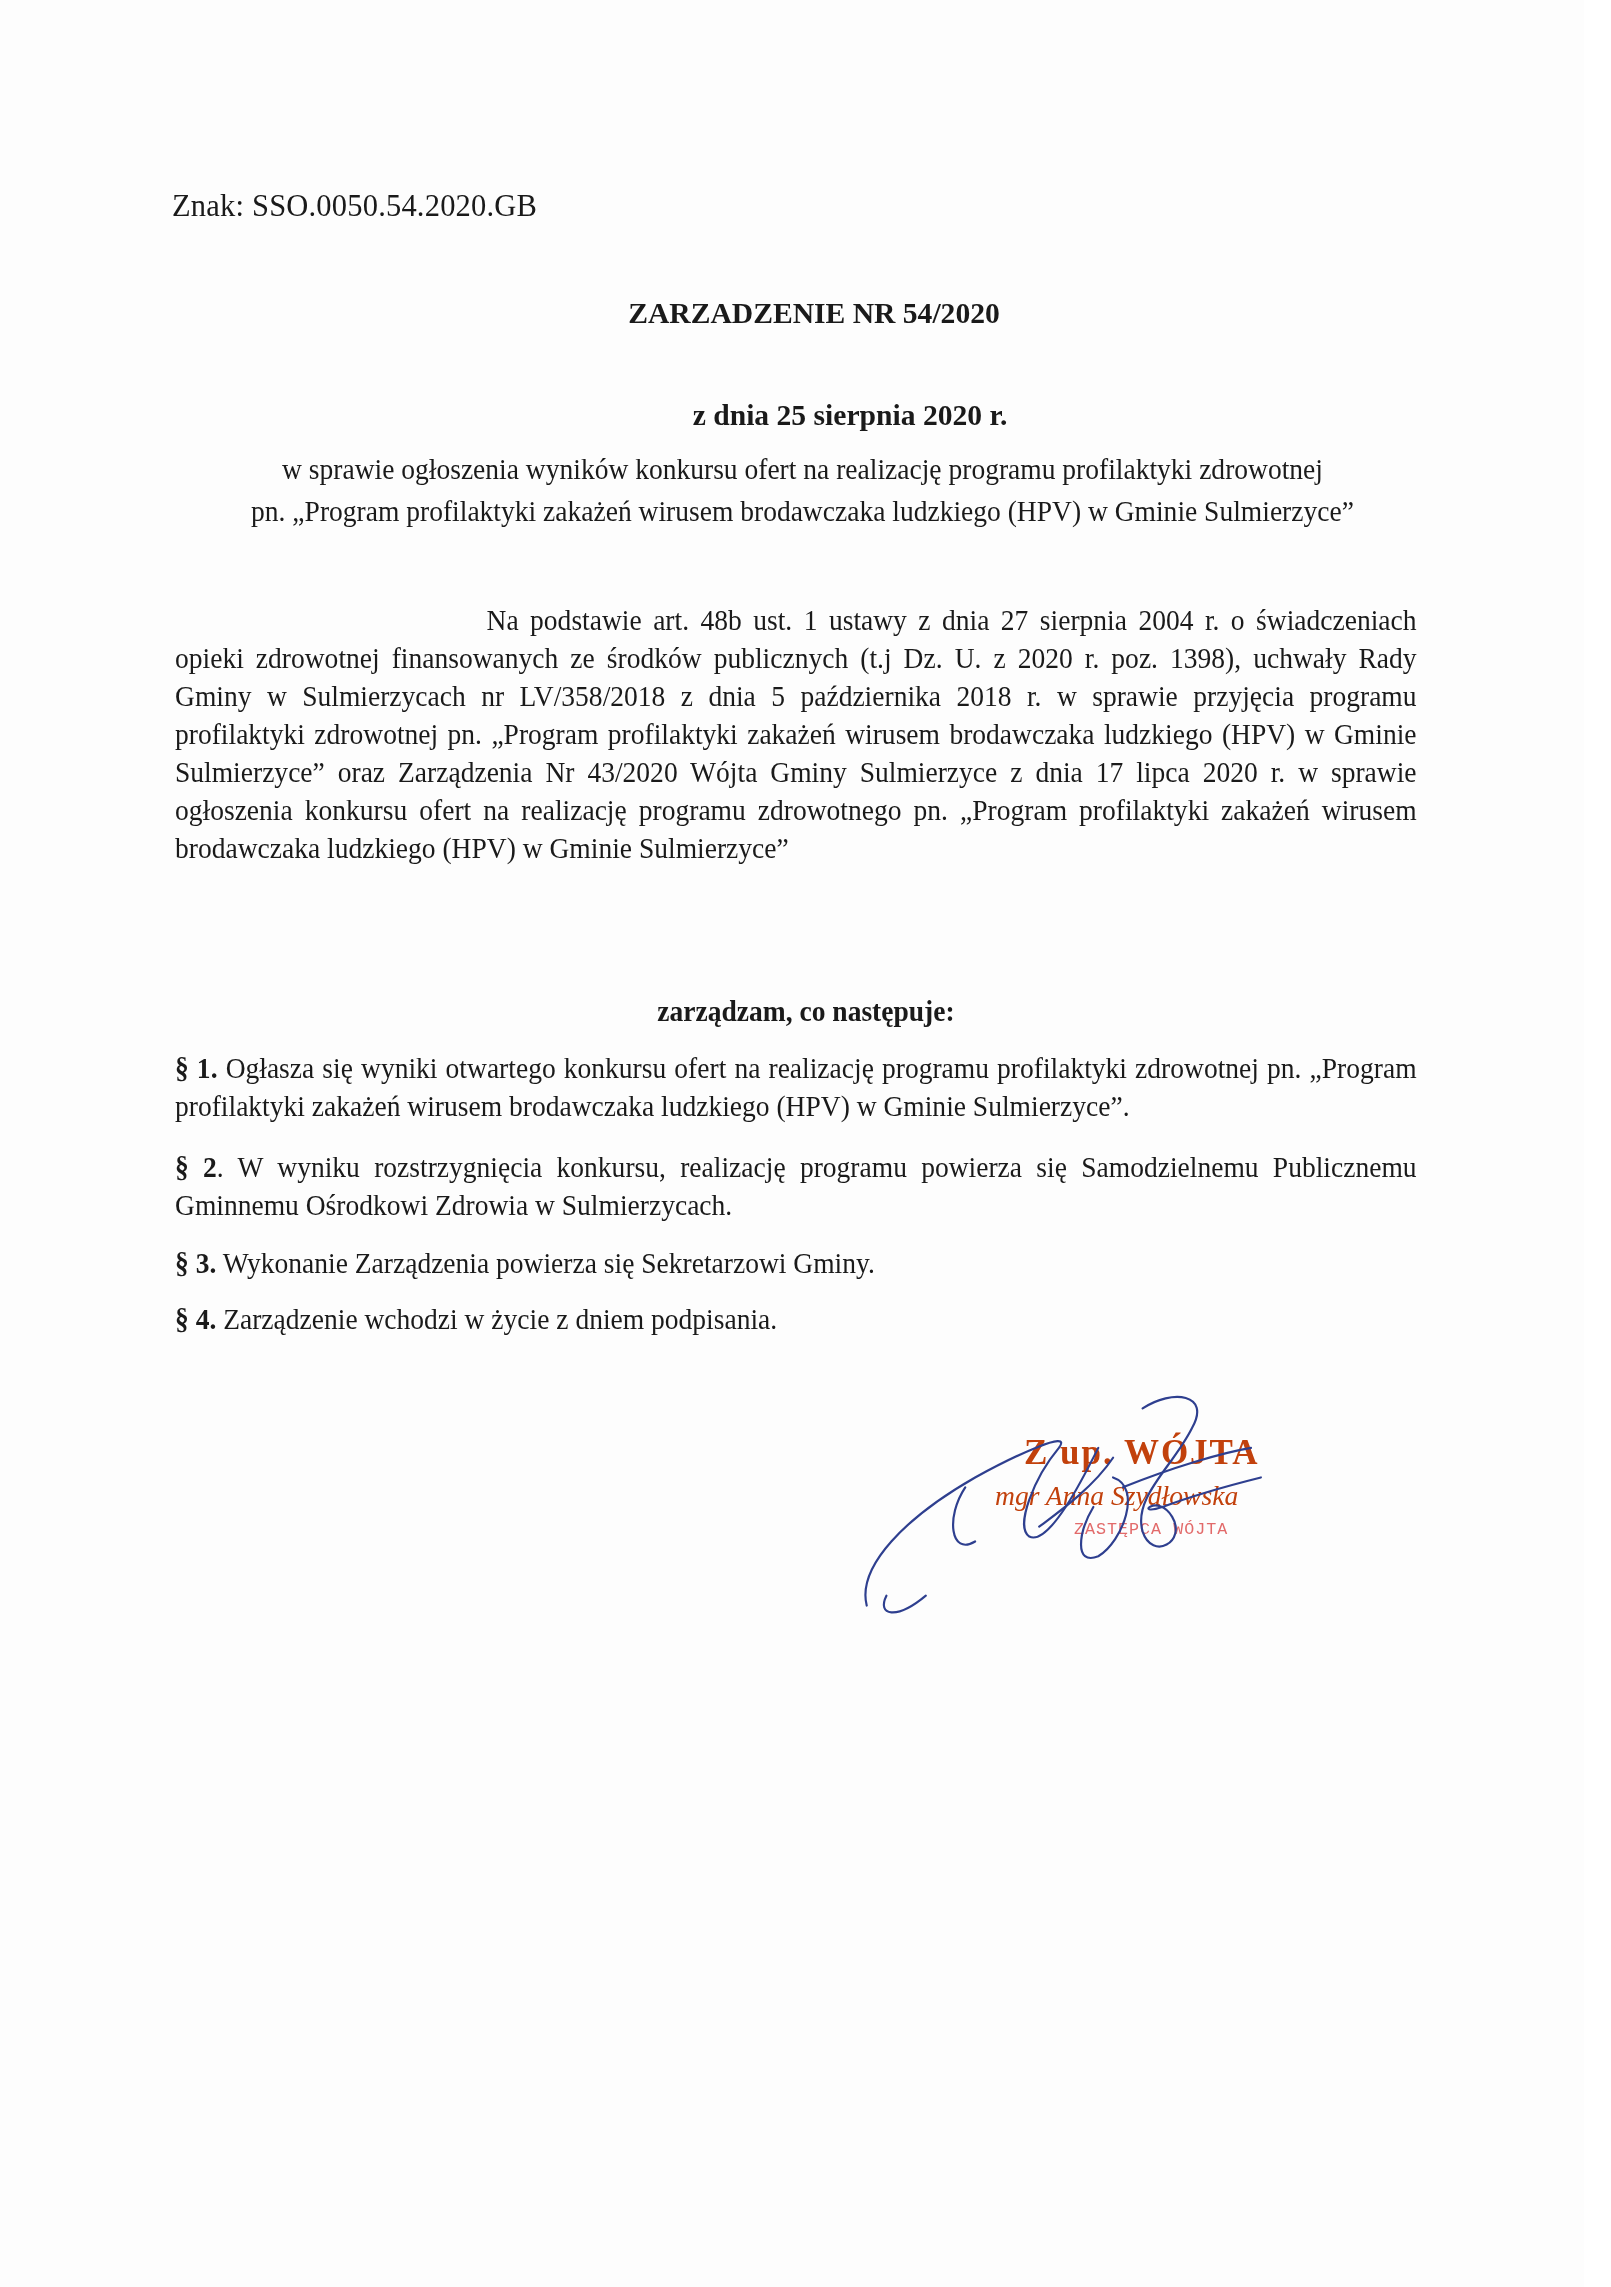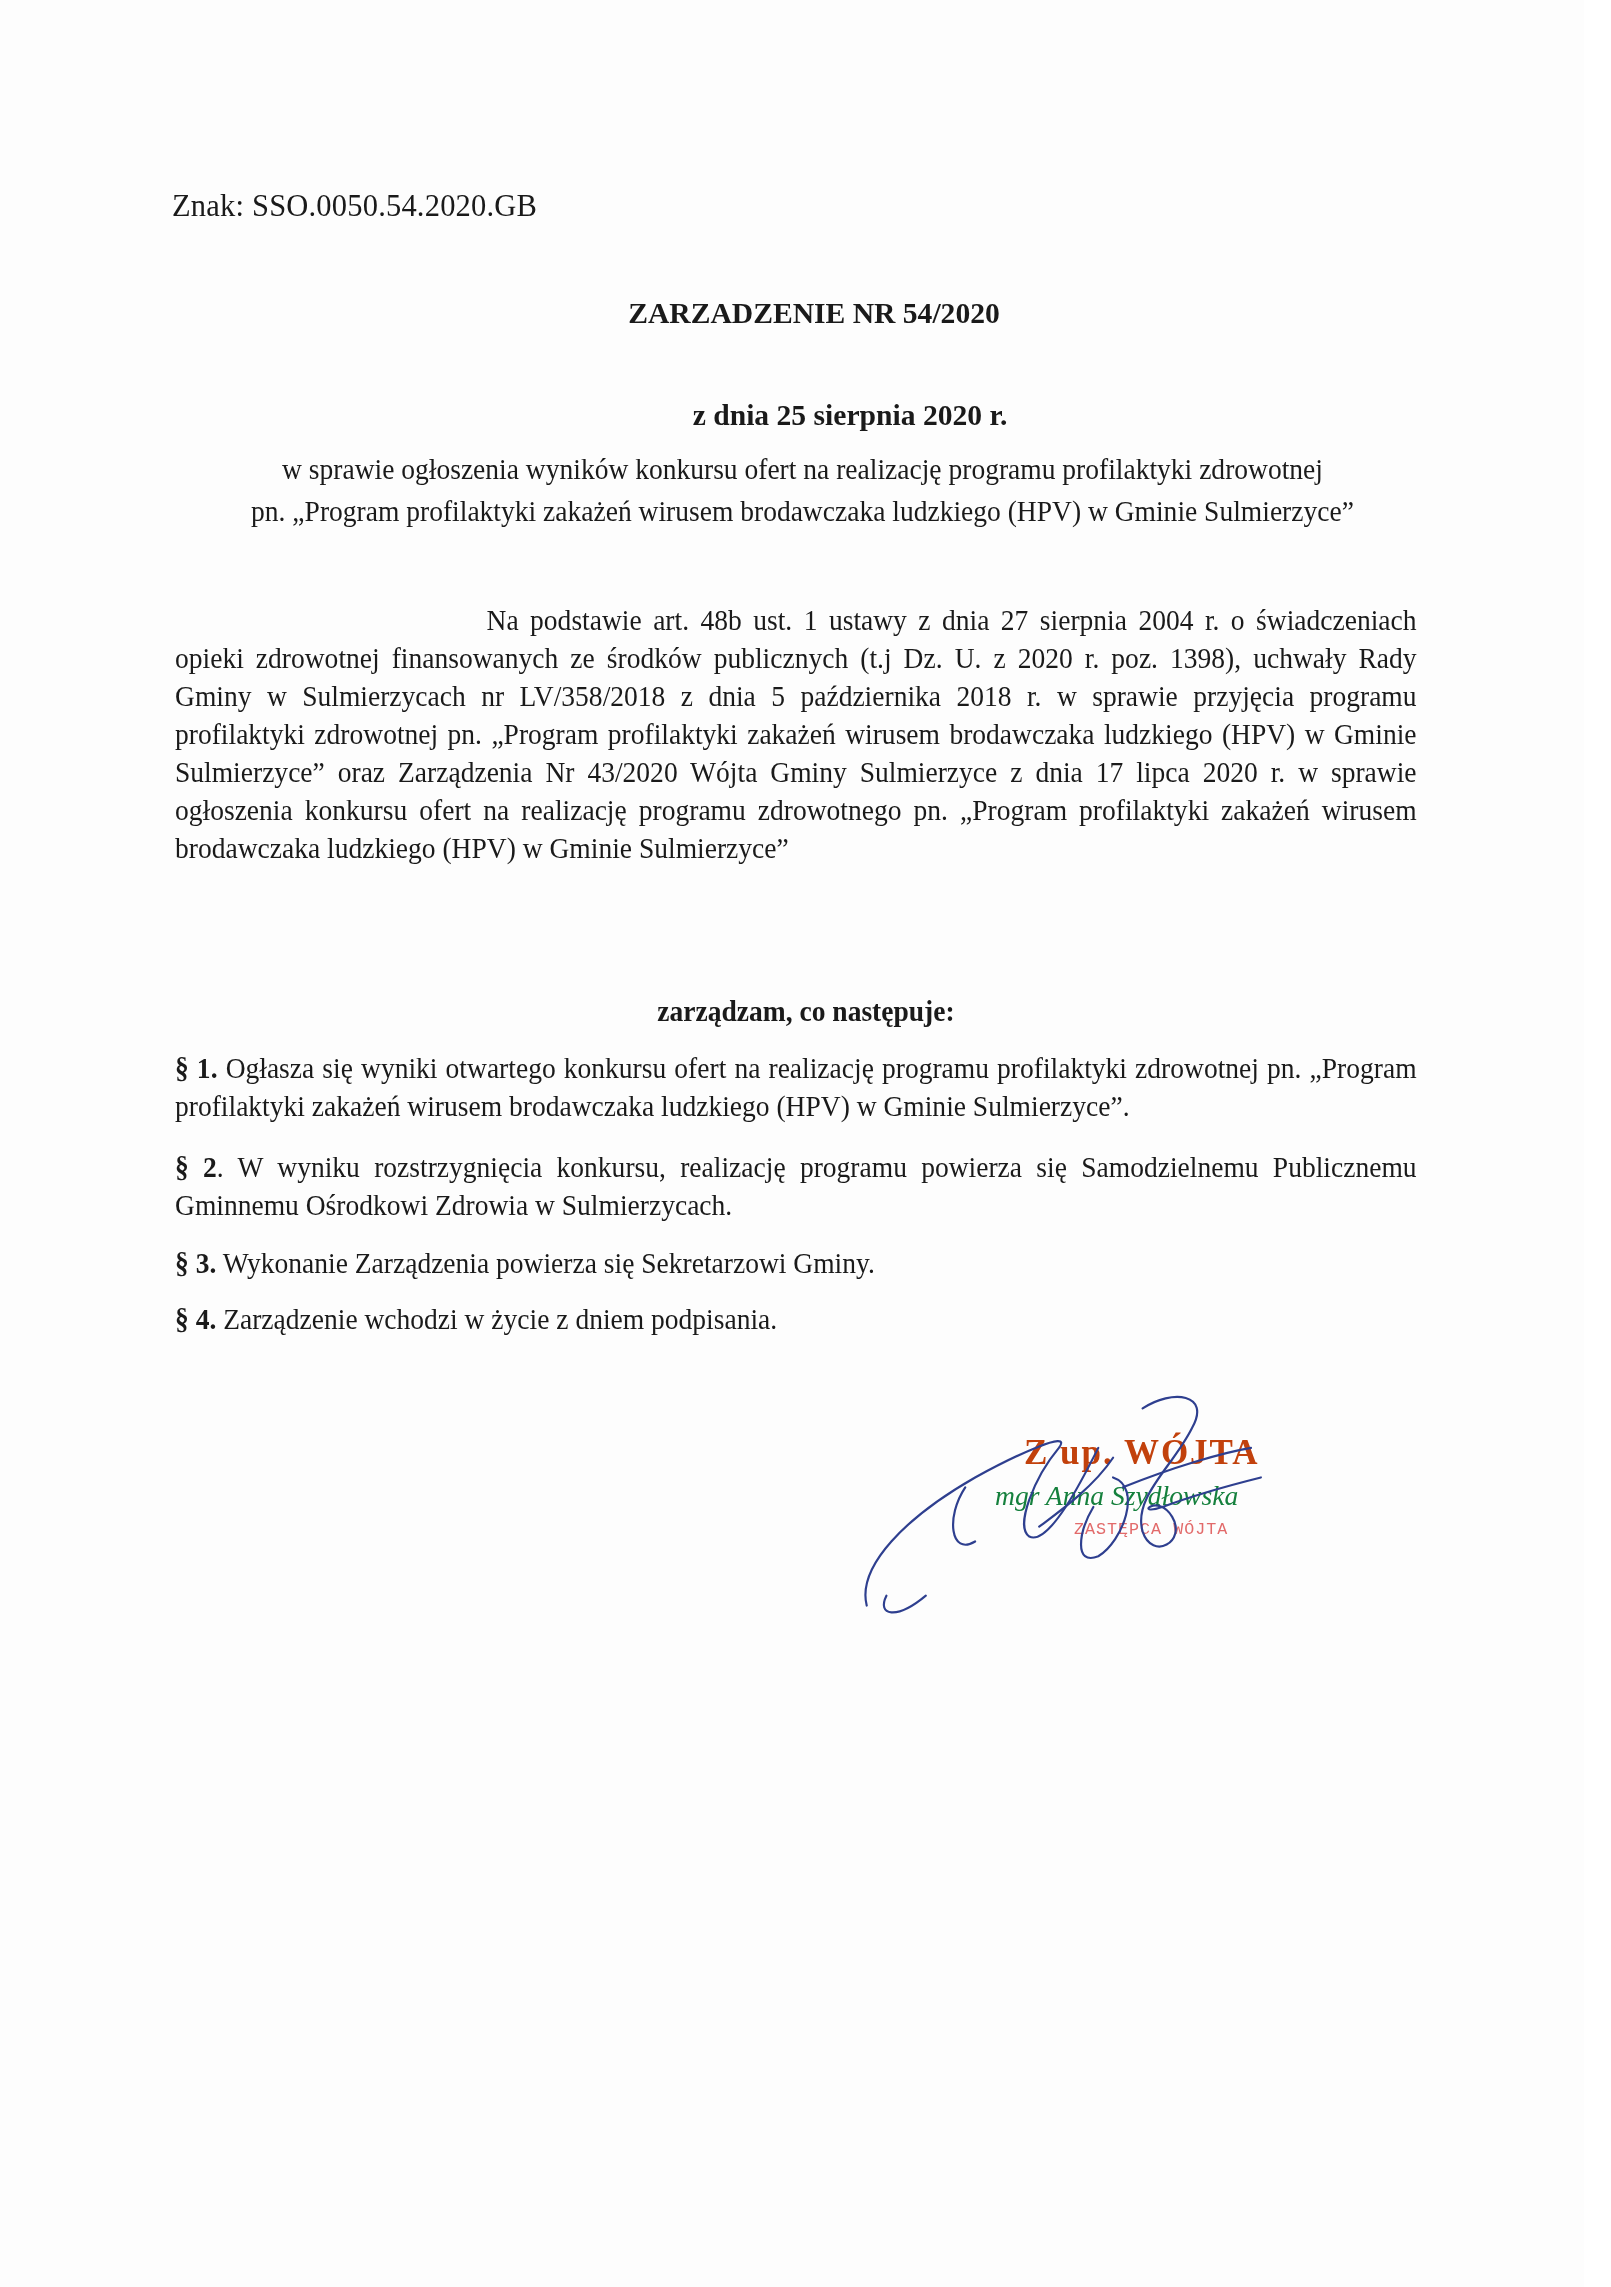--- a/index.html
+++ b/index.html
@@ -16,21 +16,21 @@
   .basis { left: 175px; width: 1241px; top: 601px; font-size: 29.6px; line-height: 38px; text-align: justify; transform: scaleX(0.93); transform-origin: left top; width: 1335px; }
   .basis .indent { display: inline-block; width: 335px; }
   .orders { left: 0; width: 1612px; top: 995px; text-align: center; font-weight: bold; font-size: 29.6px; transform: scaleX(0.93); }
   .para { left: 175px; width: 1335px; font-size: 29.6px; line-height: 38px; text-align: justify; transform: scaleX(0.93); transform-origin: left top; }
   .para b { font-weight: bold; }
   .p1 { top: 1049px; }
   .p2 { top: 1148px; }
   .p3 { top: 1244px; }
   .p4 { top: 1300px; }
   .stamp-line1 { left: 1024px; top: 1433px; font-size: 35px; font-weight: bold; color: #c2410c; letter-spacing: 2px; font-family: "Liberation Serif", serif; }
-  .stamp-line2 { left: 995px; top: 1480px; font-size: 27.6px; font-style: italic; color: #15803d; font-family: "Liberation Serif", serif; }
+  .stamp-line2 { left: 995px; top: 1480px; font-size: 27.6px; font-style: italic; color: #c2410c; font-family: "Liberation Serif", serif; }
   .stamp-line3 { left: 1074px; top: 1520px; font-size: 16.7px; color: #e26a6a; letter-spacing: 1px; font-family: Liberation Mono, monospace; }
   .signature { left: 847px; top: 1369px; width: 473px; height: 276px; }
 </style>
 </head>
 <body>
 
 <div class="page">
 
   <div class="abs ref">Znak: SSO.0050.54.2020.GB</div>
 

